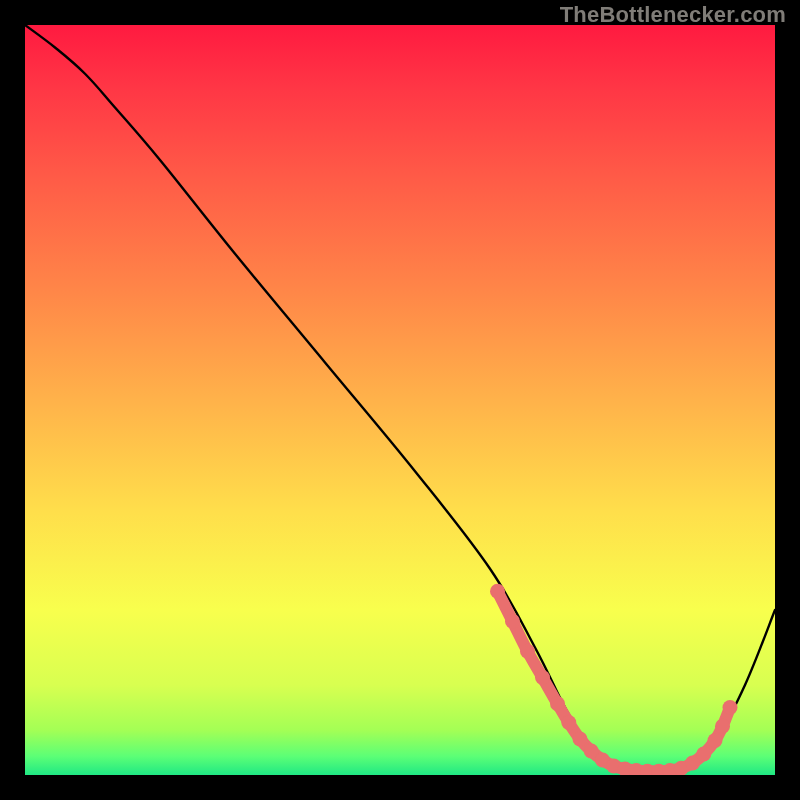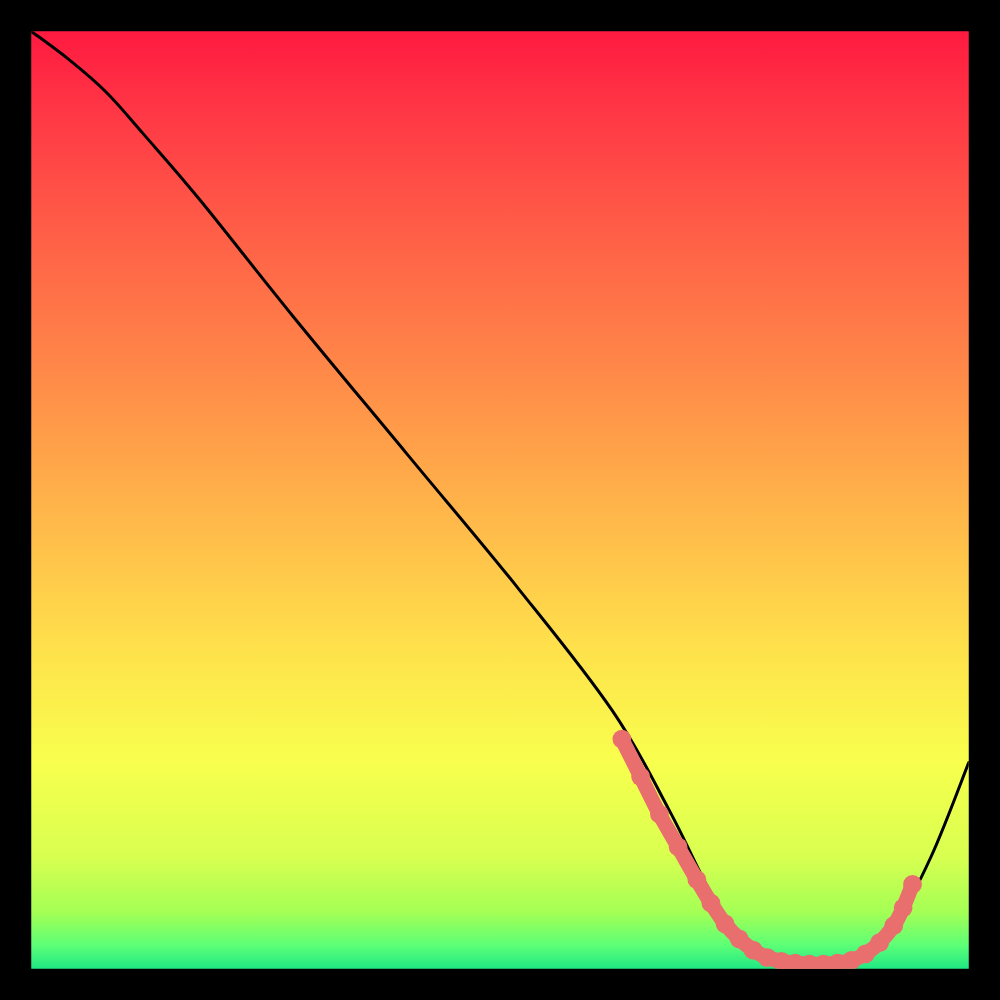--- a/index.html
+++ b/index.html
@@ -29,20 +29,21 @@
     display: block;
     position: absolute;
     top: 0;
     left: 0;
   }
 </style>
 </head>
 <body>
 
 <div class="frame">
+  <div class="attribution">TheBottlenecker.com</div>
 
   <svg id="chart-svg" width="800" height="800" viewBox="0 0 800 800">
     <defs>
       <linearGradient id="bg-grad" x1="0" y1="0" x2="0" y2="1">
           <stop offset="0%" stop-color="#ff1a40"></stop>
           <stop offset="8%" stop-color="#ff3545"></stop>
           <stop offset="20%" stop-color="#ff5a47"></stop>
           <stop offset="35%" stop-color="#ff8548"></stop>
           <stop offset="50%" stop-color="#ffb24a"></stop>
           <stop offset="65%" stop-color="#ffdf4b"></stop>

